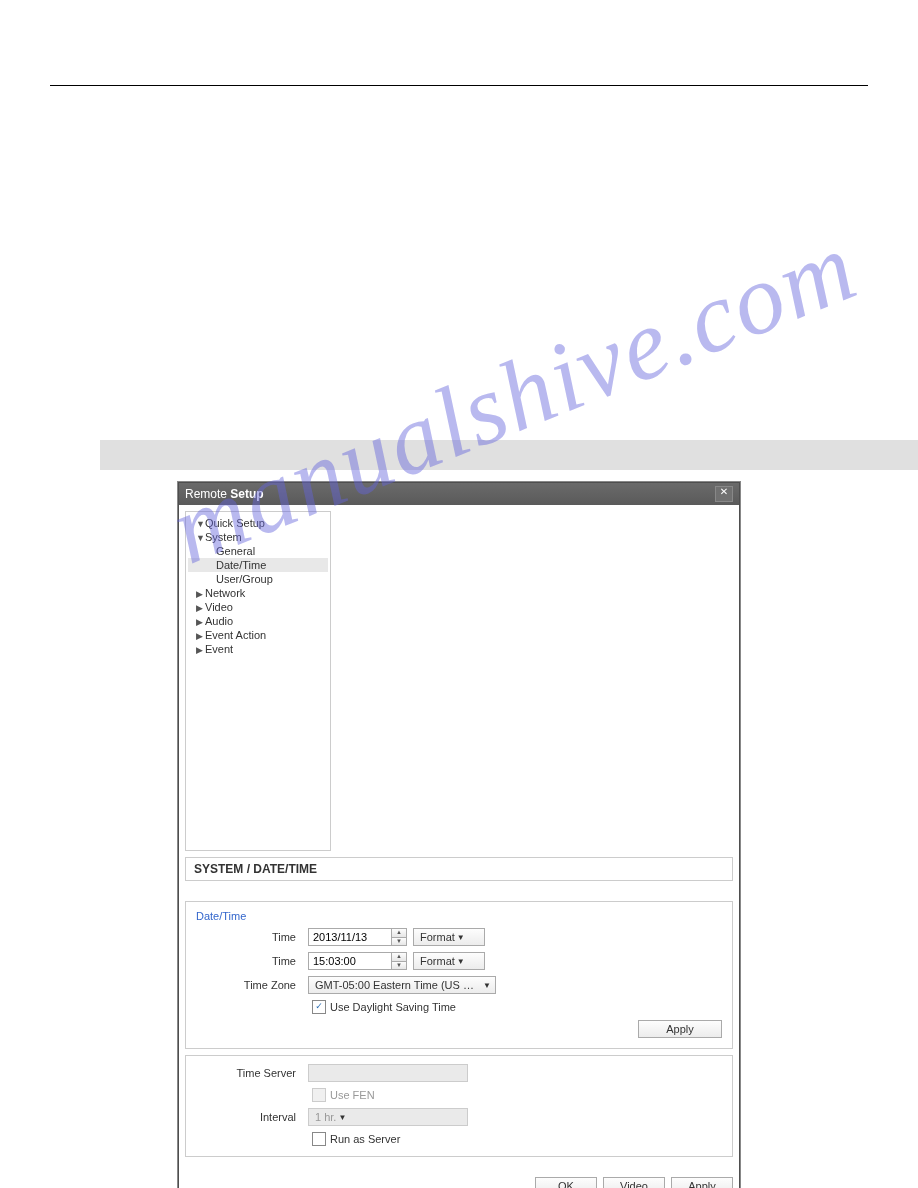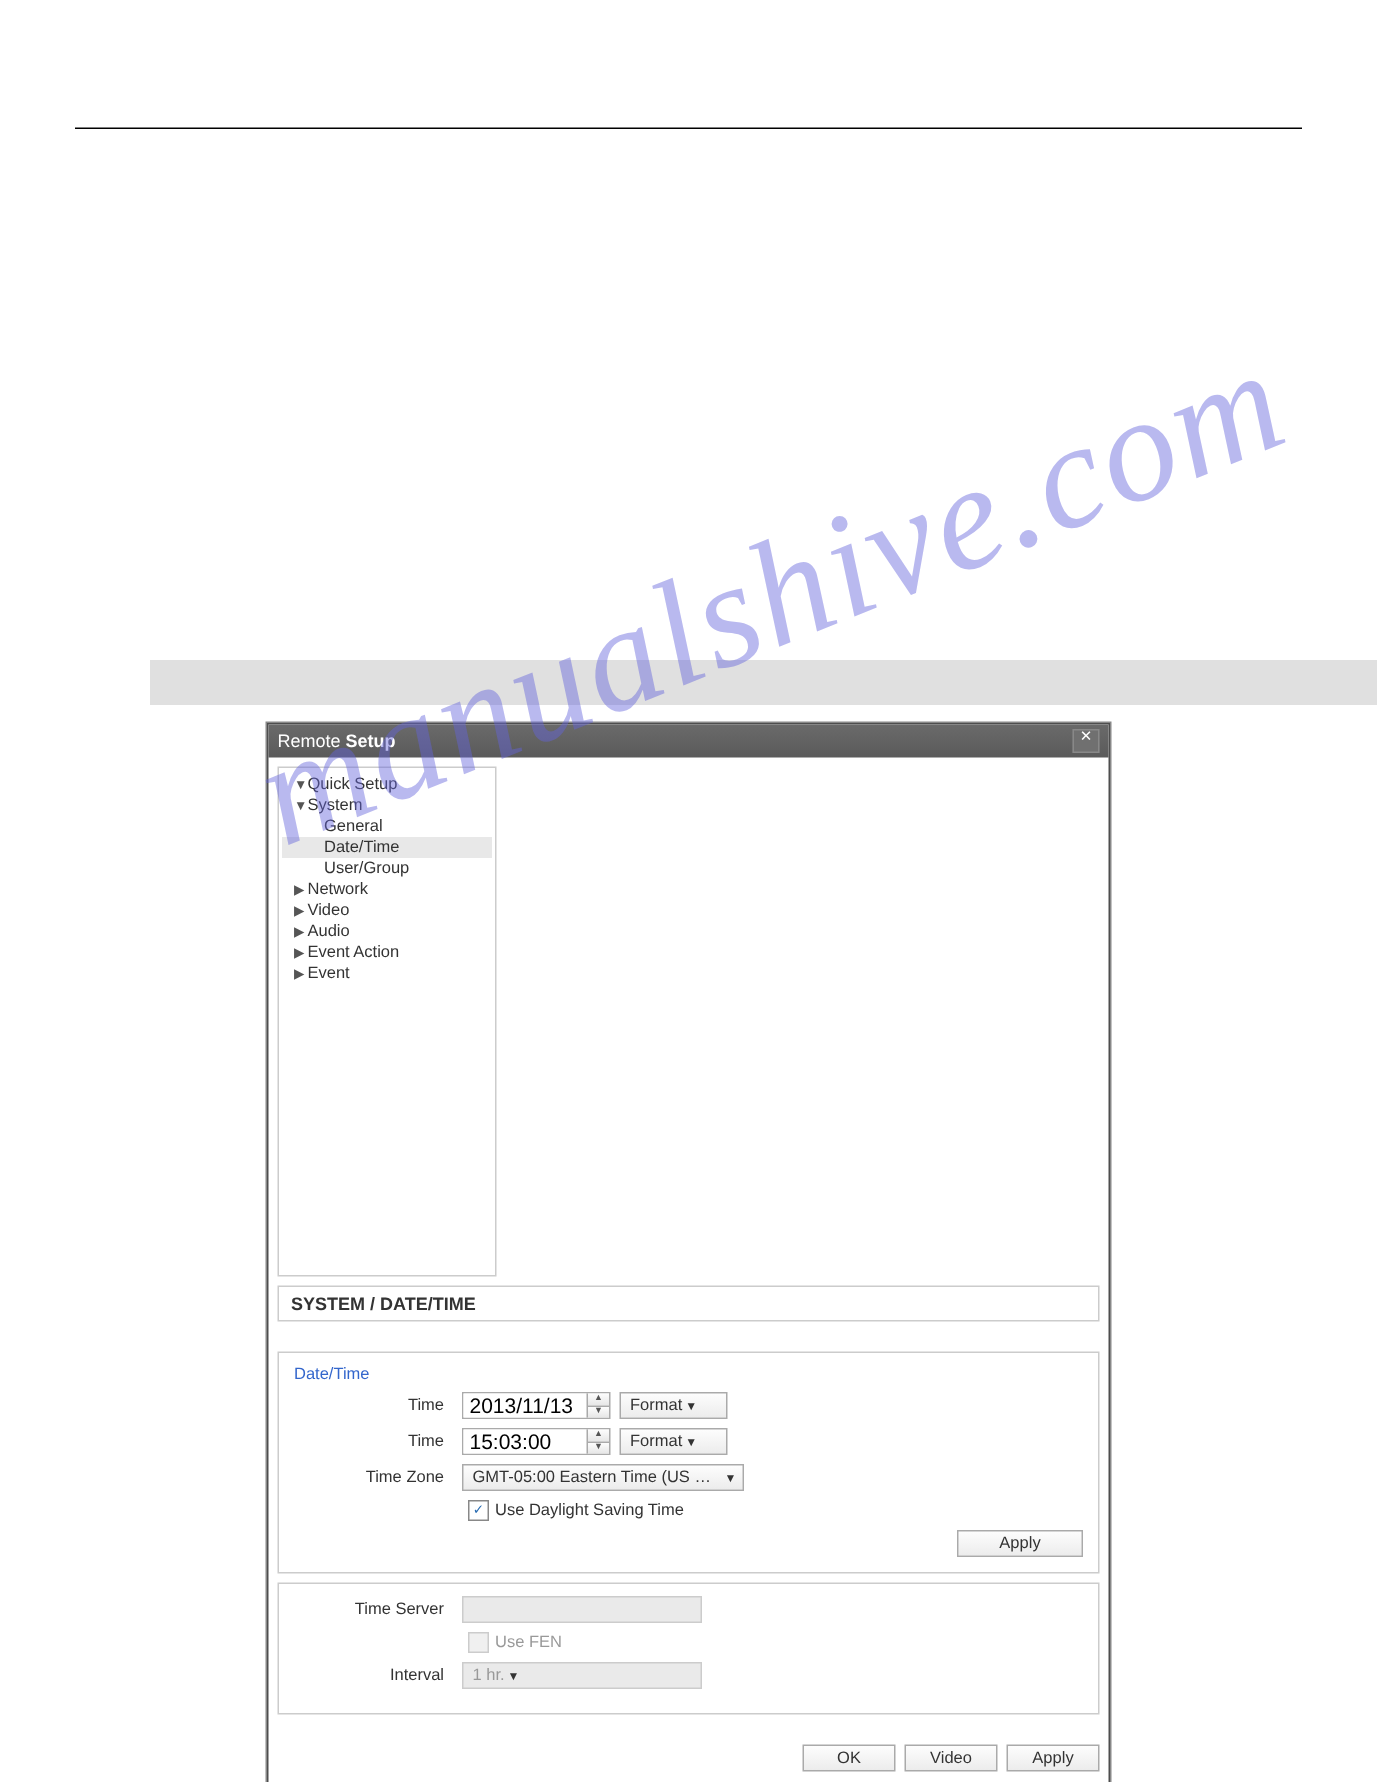--- a/index.html
+++ b/index.html
@@ -140,21 +140,21 @@
   .textin { width: 82px; }
   .spinner {
     display: inline-flex;
     border: 1px solid #aaa;
     height: 18px;
     box-sizing: border-box;
   }
   .spinner .textraw {
     border: none;
     width: 74px;
-    font-size: 14px;
+    font-size: 11px;
     padding: 1px 4px;
   }
   .spinner .arrows {
     width: 14px;
     display: flex;
     flex-direction: column;
     border-left: 1px solid #aaa;
   }
   .spinner .arrows div {
     flex: 1;
@@ -321,20 +321,26 @@
         </div>
 
         <div class="row">
           <span class="lbl">Interval</span>
           <span class="sel disabled" style="width:160px">
             <span>1 hr.</span>
             <span class="caret">▼</span>
           </span>
         </div>
 
+        <div class="row" style="padding-left:116px; margin-bottom:0;">
+          <span class="chk">
+            <span class="box"></span>
+            <span>Run as Server</span>
+          </span>
+        </div>
       </div>
     </div>
   </div>
 
   <div class="footer-btns">
     <div class="btn">OK</div>
     <div class="btn">Video</div>
     <div class="btn">Apply</div>
   </div>
 </div>

